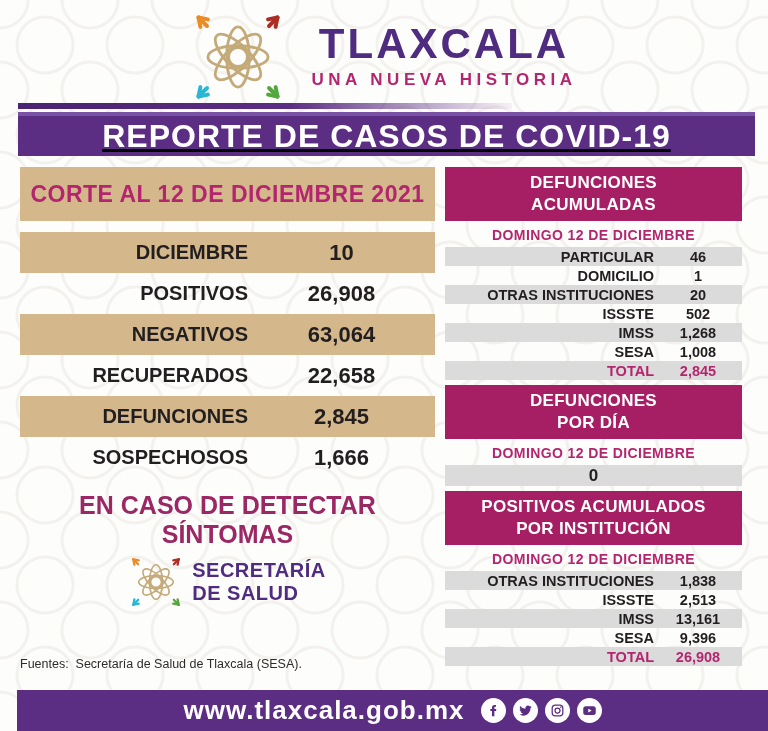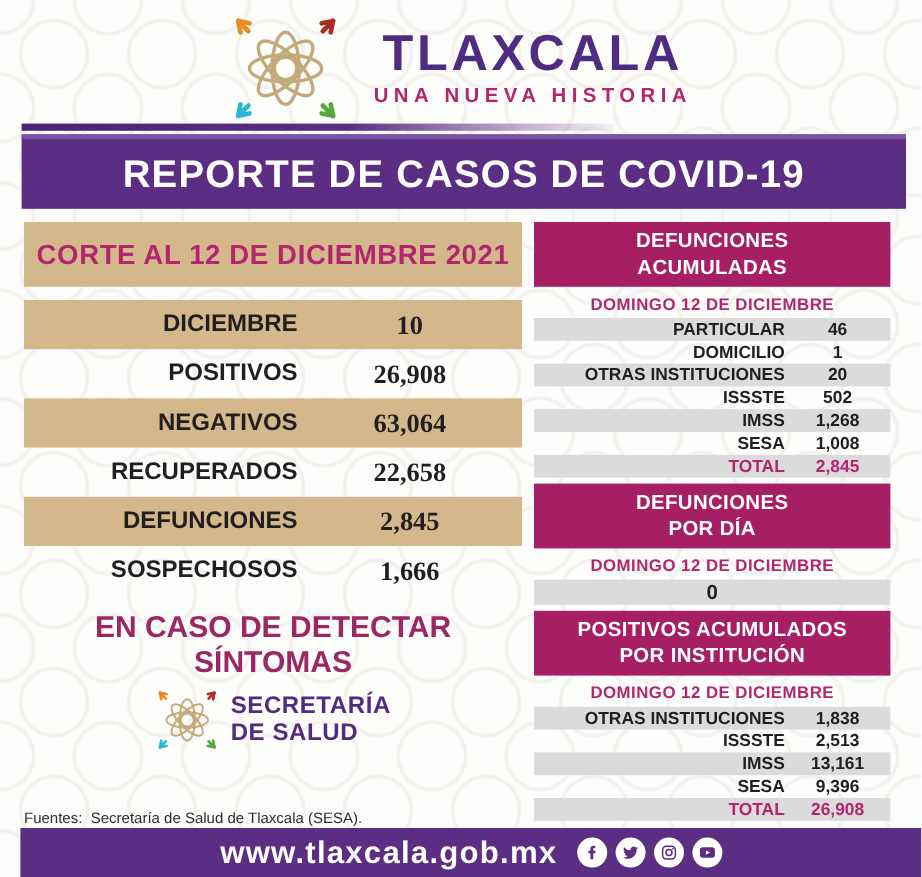--- a/index.html
+++ b/index.html
@@ -23,37 +23,37 @@
   .header { display:flex; align-items:center; justify-content:center; gap:26px; padding-top:10px; height:103px; }
   .flower-lg { width:94px; height:94px; }
   .brand-block { text-align:center; }
   .brand { font-size:42px; font-weight:700; letter-spacing:3px; color:#4f2c80; line-height:1; }
   .tagline { margin-top:5px; font-size:17px; font-weight:700; letter-spacing:4.5px; color:#b3266f; }
 
   .accent-line { margin-left:18px; width:494px; height:6px;
     background:linear-gradient(to right, #4a2372 0%, #5b2d83 55%, rgba(91,45,131,0.05) 100%); }
 
   
-  .banner { margin:3px 13px 0 18px; height:62px; background:#5b2d83; border-top:4px solid #7a52a5;
-    display:flex; align-items:center; justify-content:center; }
+  .banner { margin:3px 13px 0 18px; height:44px; background:#5b2d83; border-top:4px solid #7a52a5;
+    display:flex; align-items:center; justify-content:center;text-decoration:underline; }
   .banner-title { color:#ffffff; font-size:32px; font-weight:700; letter-spacing:1px; }
 
   
   .main { display:flex; gap:10px; margin:11px 13px 0 20px; }
   .left-col { width:415px; }
   .right-col { width:297px; }
 
   
   .left-header { height:54px; background:#d4b88c; display:flex; align-items:center; justify-content:center; }
   .left-header span { color:#b3266f; font-size:23px; font-weight:700; letter-spacing:0.5px; }
   .left-table { margin-top:11px; }
   .lrow { height:41px; display:flex; align-items:center; }
   .lrow:nth-child(odd) { background:#d4b88c; }
   .lrow-label { width:228px; text-align:right; font-size:20px; font-weight:700; color:#221e1f; }
-  .lrow-value { flex:1; text-align:center; font-size:22px; font-weight:700; color:#221e1f;font-family:Liberation Serif, serif; }
+  .lrow-value { flex:1; text-align:center; font-size:22px; font-weight:700; color:#221e1f; }
 
   .notice { margin-top:13px; text-align:center; }
   .notice-1 { color:#9c2765; font-size:25px; font-weight:700; }
   .notice-2 { color:#ae2670; font-size:28px; font-weight:700; margin-top:1px; }
 
   .secretaria { margin-top:6px; display:flex; align-items:center; justify-content:center; gap:9px; }
   .flower-sm { width:54px; height:54px; }
   .secretaria-text { color:#4f2c80; font-weight:700; font-size:20px; line-height:1.15; letter-spacing:0.5px; }
 
   .sources { margin-top:4px; font-size:12.5px; font-weight:400; color:#2f2b2c; line-height:1.65; white-space:pre-wrap; }

